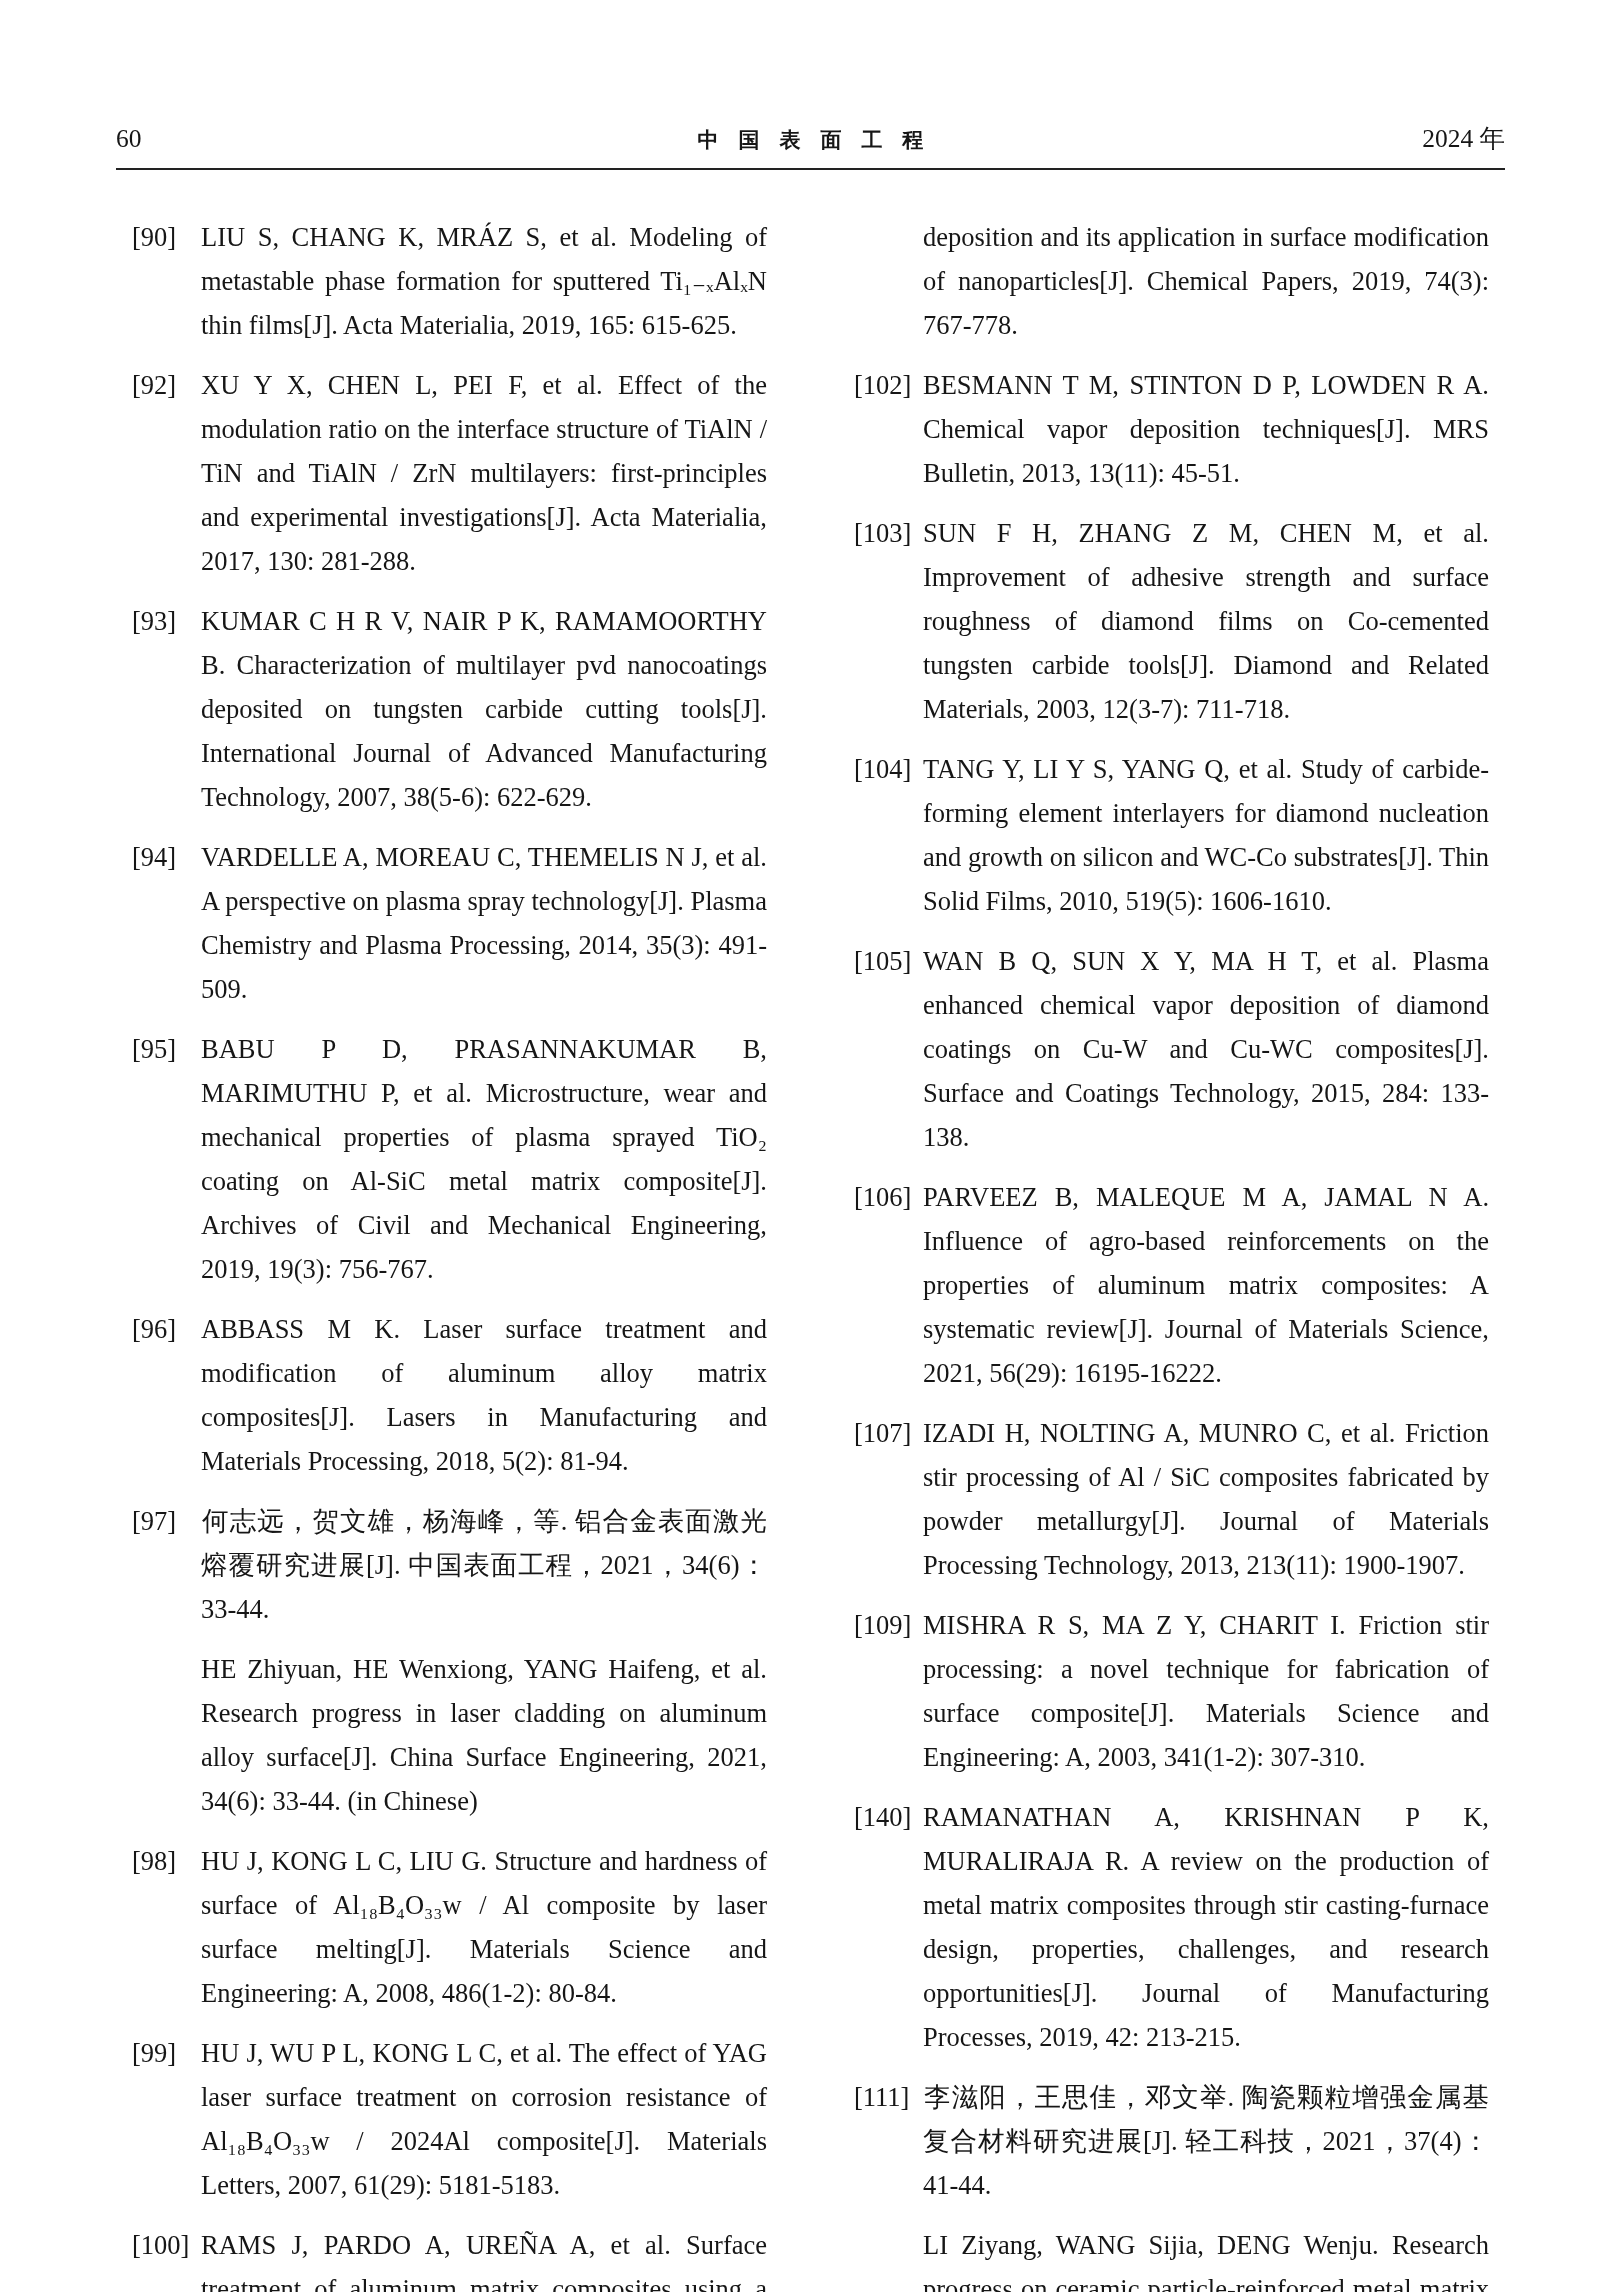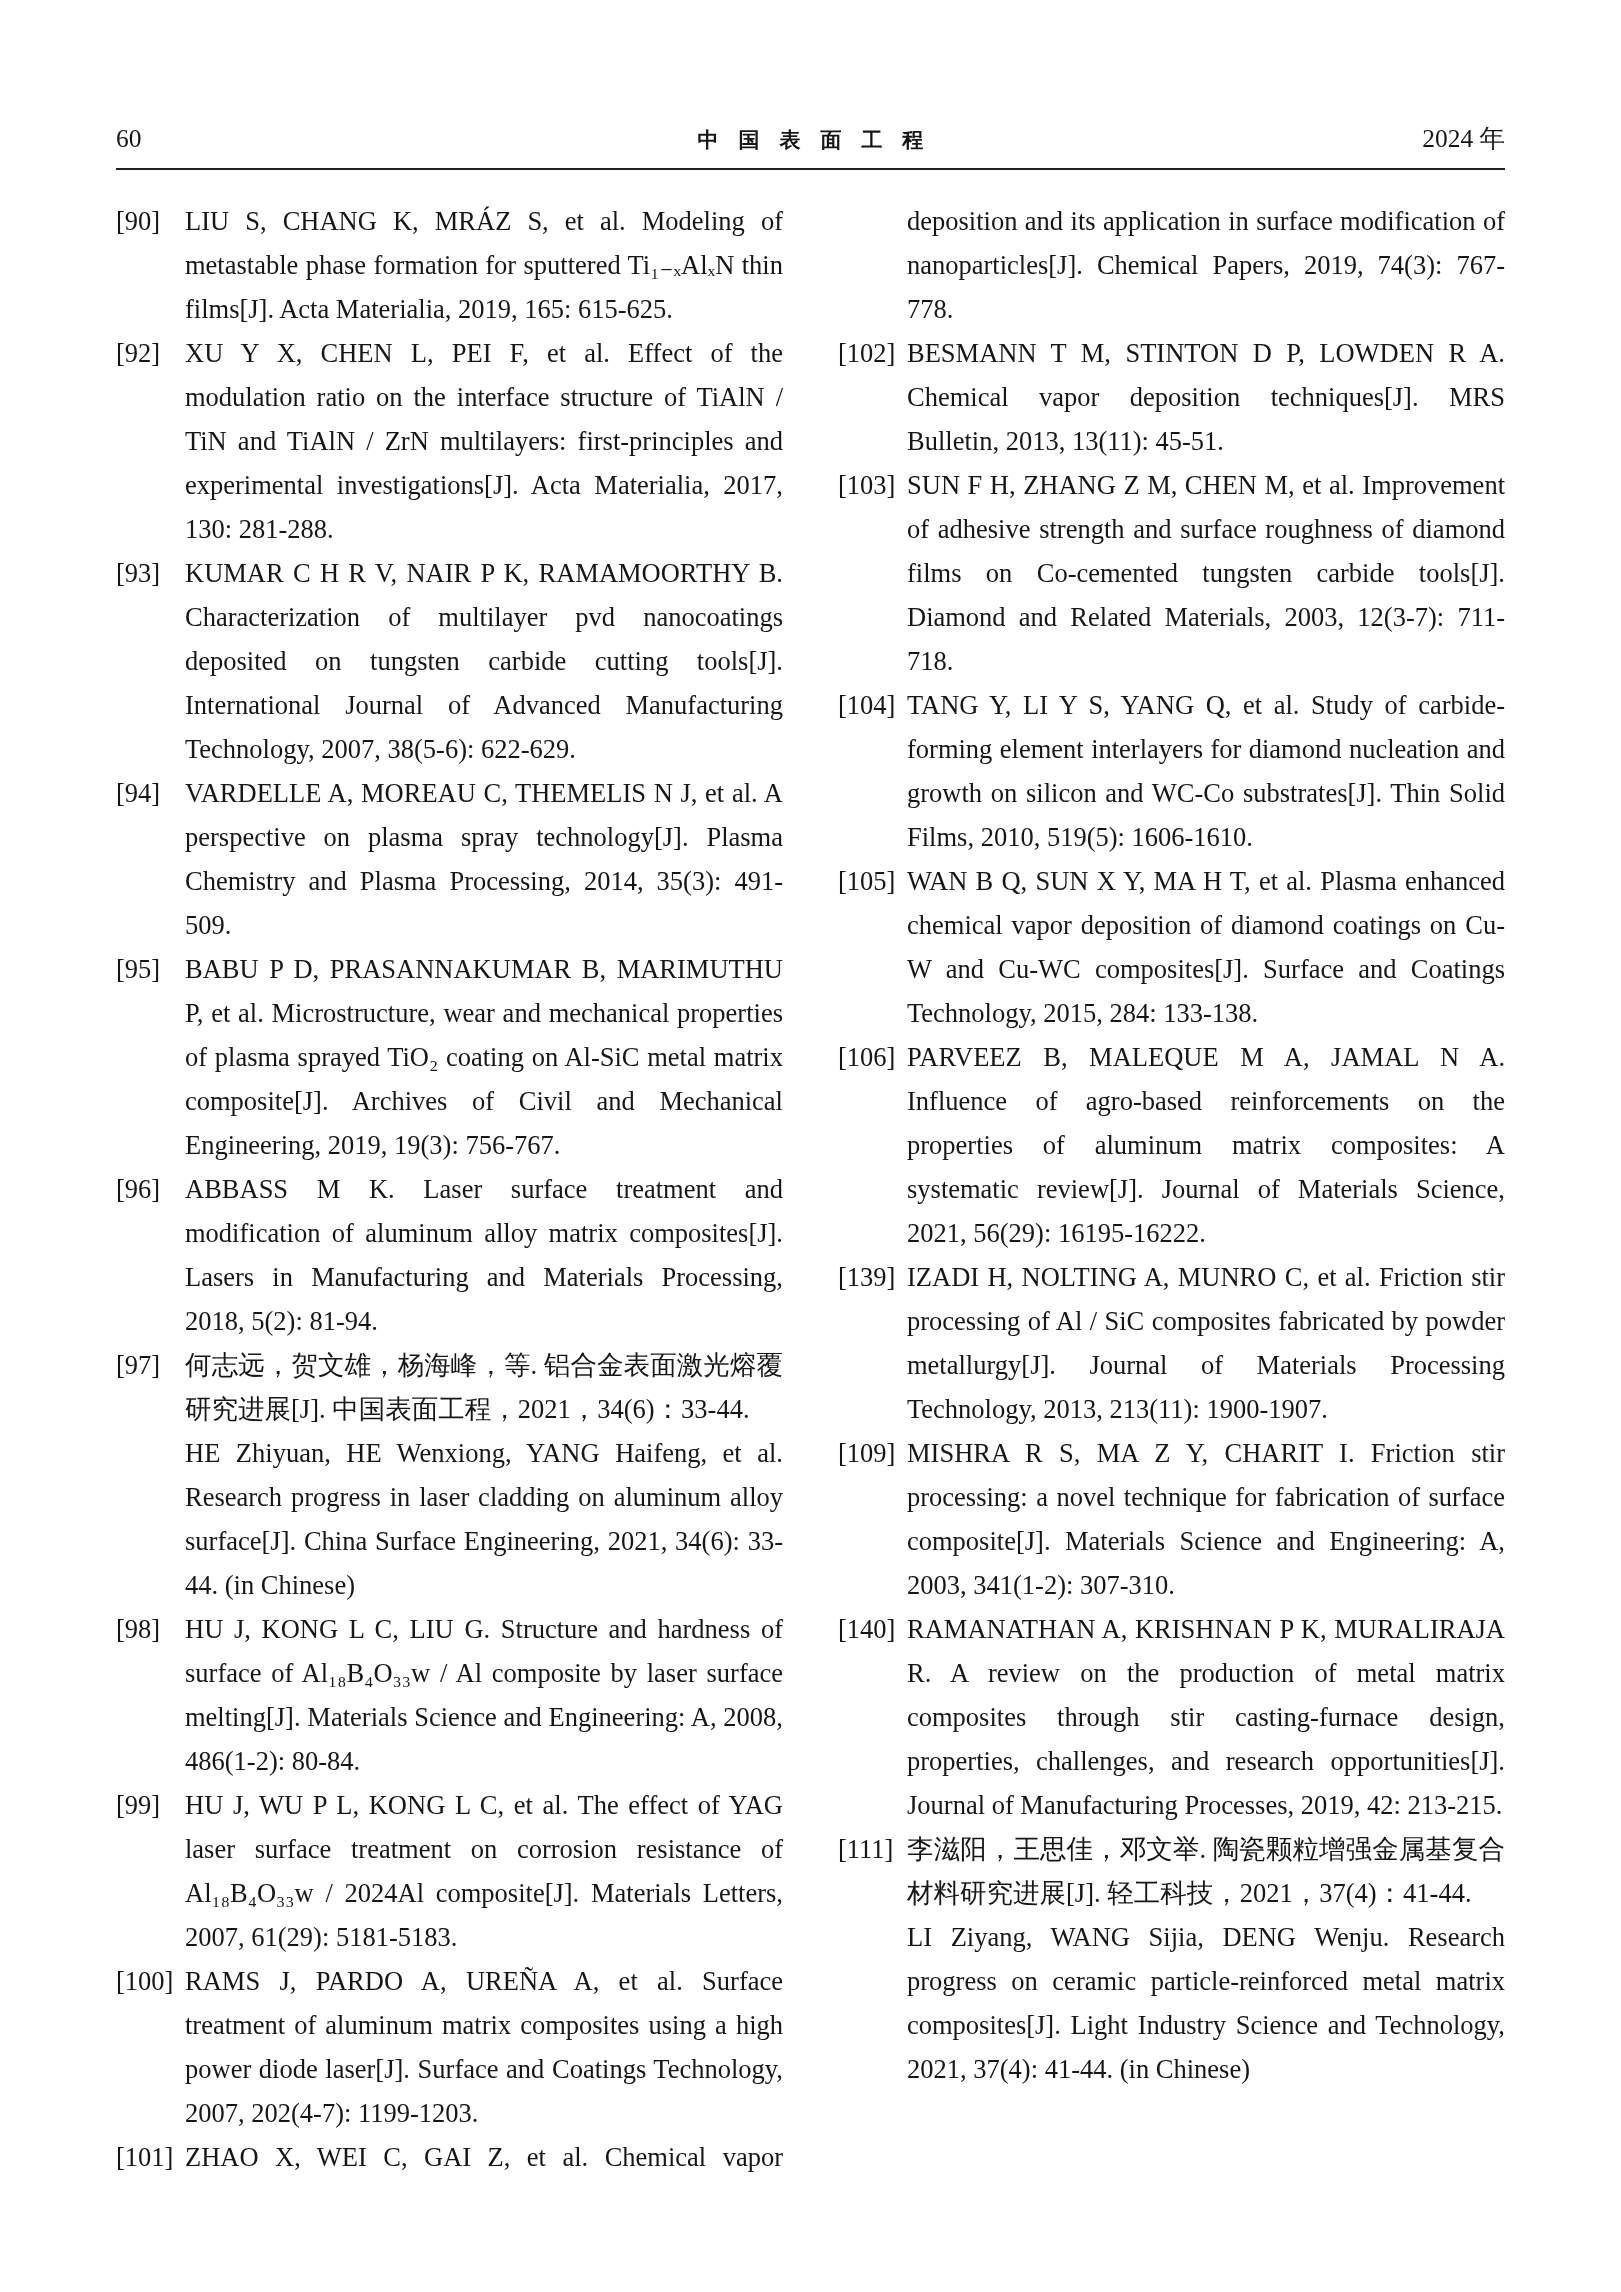--- a/index.html
+++ b/index.html
@@ -49,21 +49,21 @@
     margin-top: 29px;
   }
   .col {
     width: 667px;
   }
   .ref {
     font-size: 26.5px;
     line-height: 44px;
   }
   .seg {
-    margin: 0;
+    margin: 16px;
     padding-left: 69px;
     text-align: justify;
   }
   .seg.first {
     text-indent: -69px;
   }
   .ref-num {
     display: inline-block;
     width: 69px;
     text-indent: 0;
@@ -134,21 +134,21 @@
         <div class="ref">
           <p class="seg first"><span class="ref-num">[104]</span>TANG Y, LI Y S, YANG Q, et al. Study of carbide-forming element interlayers for diamond nucleation and growth on silicon and WC-Co substrates[J]. Thin Solid Films, 2010, 519(5): 1606-1610.</p>
         </div>
         <div class="ref">
           <p class="seg first"><span class="ref-num">[105]</span>WAN B Q, SUN X Y, MA H T, et al. Plasma enhanced chemical vapor deposition of diamond coatings on Cu-W and Cu-WC composites[J]. Surface and Coatings Technology, 2015, 284: 133-138.</p>
         </div>
         <div class="ref">
           <p class="seg first"><span class="ref-num">[106]</span>PARVEEZ B, MALEQUE M A, JAMAL N A. Influence of agro-based reinforcements on the properties of aluminum matrix composites: A systematic review[J]. Journal of Materials Science, 2021, 56(29): 16195-16222.</p>
         </div>
         <div class="ref">
-          <p class="seg first"><span class="ref-num">[139]</span>IZADI H, NOLTING A, MUNRO C, et al. Friction stir processing of Al / SiC composites fabricated by powder metallurgy[J]. Journal of Materials Processing Technology, 2013, 213(11): 1900-1907.</p>
+          <p class="seg first"><span class="ref-num">[107]</span>IZADI H, NOLTING A, MUNRO C, et al. Friction stir processing of Al / SiC composites fabricated by powder metallurgy[J]. Journal of Materials Processing Technology, 2013, 213(11): 1900-1907.</p>
         </div>
         <div class="ref">
           <p class="seg first"><span class="ref-num">[109]</span>MISHRA R S, MA Z Y, CHARIT I. Friction stir processing: a novel technique for fabrication of surface composite[J]. Materials Science and Engineering: A, 2003, 341(1-2): 307-310.</p>
         </div>
         <div class="ref">
           <p class="seg first"><span class="ref-num">[140]</span>RAMANATHAN A, KRISHNAN P K, MURALIRAJA R. A review on the production of metal matrix composites through stir casting-furnace design, properties, challenges, and research opportunities[J]. Journal of Manufacturing Processes, 2019, 42: 213-215.</p>
         </div>
         <div class="ref">
           <p class="seg first"><span class="ref-num">[111]</span>李滋阳，王思佳，邓文举. 陶瓷颗粒增强金属基复合材料研究进展[J]. 轻工科技，2021，37(4)：41-44.</p>
           <p class="seg">LI Ziyang, WANG Sijia, DENG Wenju. Research progress on ceramic particle-reinforced metal matrix composites[J]. Light Industry Science and Technology, 2021, 37(4): 41-44. (in Chinese)</p>

